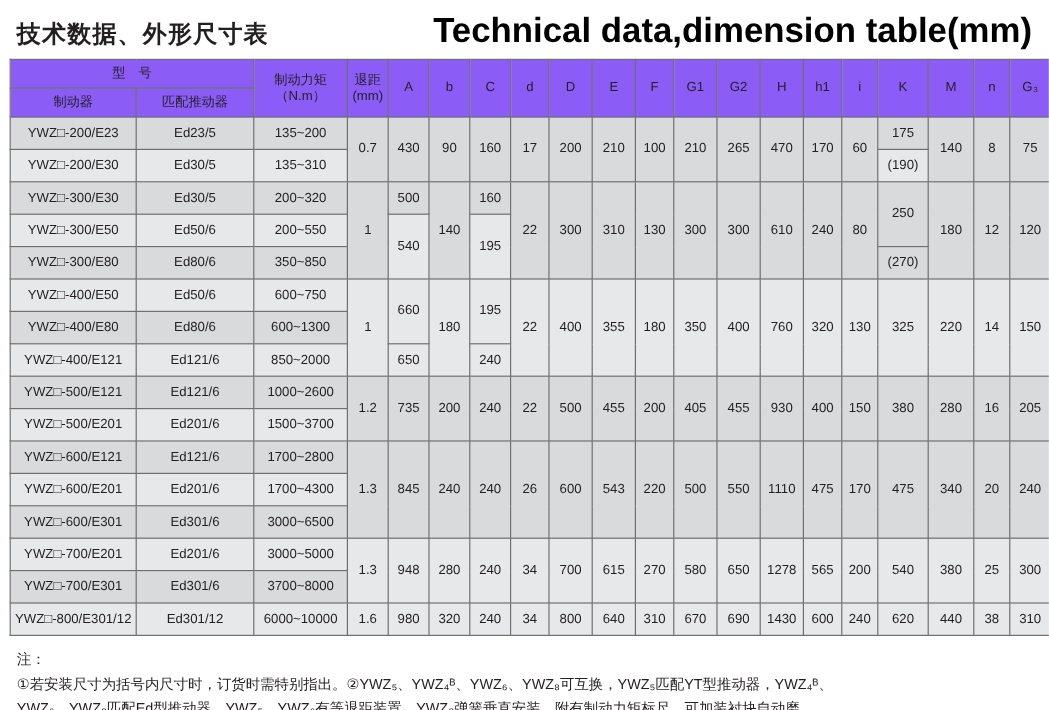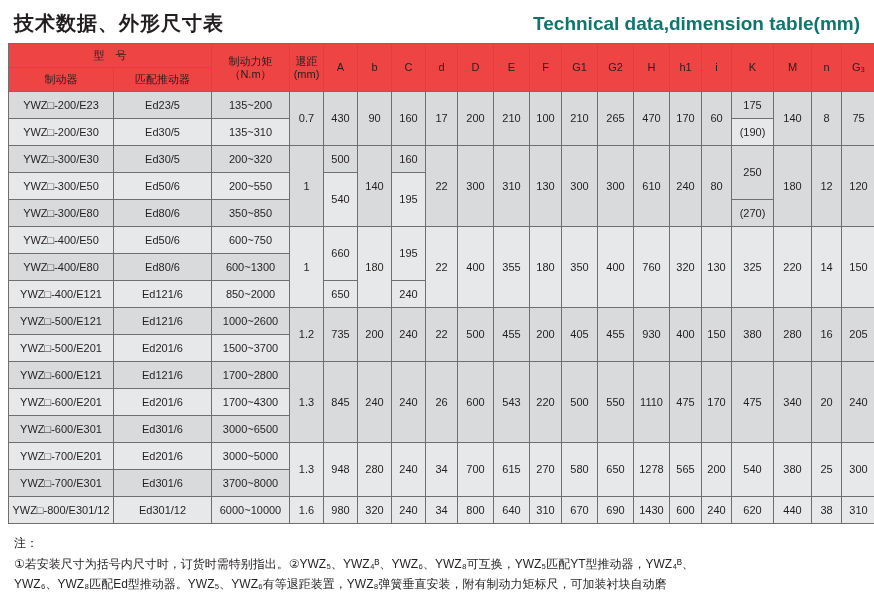--- a/index.html
+++ b/index.html
@@ -4,37 +4,37 @@
 <style>
   html,body{margin:0;padding:0;}
   body{
     width:874px;height:592px;background:#ffffff;
     font-family:"Liberation Sans","DejaVu Sans",sans-serif;
     color:#231f20;overflow:hidden;
   }
   .page{position:relative;width:874px;height:592px;box-sizing:border-box;padding:10px 8px 0 8px;}
   .titlebar{display:flex;align-items:baseline;justify-content:space-between;padding:0 6px 6px 6px;}
   .title-cn{font-size:20px;font-weight:bold;letter-spacing:1px;color:#231f20;}
-  .title-en{font-size:19px;font-weight:bold;color:#0f766e;letter-spacing:0px;}
+  .title-en{font-size:29px;font-weight:bold;color:#000000;letter-spacing:0px;}
   table.spec{
     border-collapse:collapse;width:858px;margin:0 auto;
     table-layout:fixed;
   }
   table.spec th, table.spec td{
     border:1px solid #6f6f6f;
     text-align:center;
     vertical-align:middle;
     font-size:11px;
     color:#231f20;
     padding:0;
     height:26px;
     line-height:1.15;
   }
   table.spec thead th{
-    background:#ef4444;
+    background:#8b5cf6;
     font-size:11px;
     font-weight:normal;
     height:23px;
   }
   table.spec tbody td{background:#d8dadb;}
   table.spec tbody tr.alt td{background:#e7e8e9;}
   .hdr-2line{line-height:1.25;}
   .model-cell{text-align:center;margin-top:20px;}
   .note{
     margin:10px 4px 0 6px;font-size:12px;line-height:1.55;color:#231f20;

